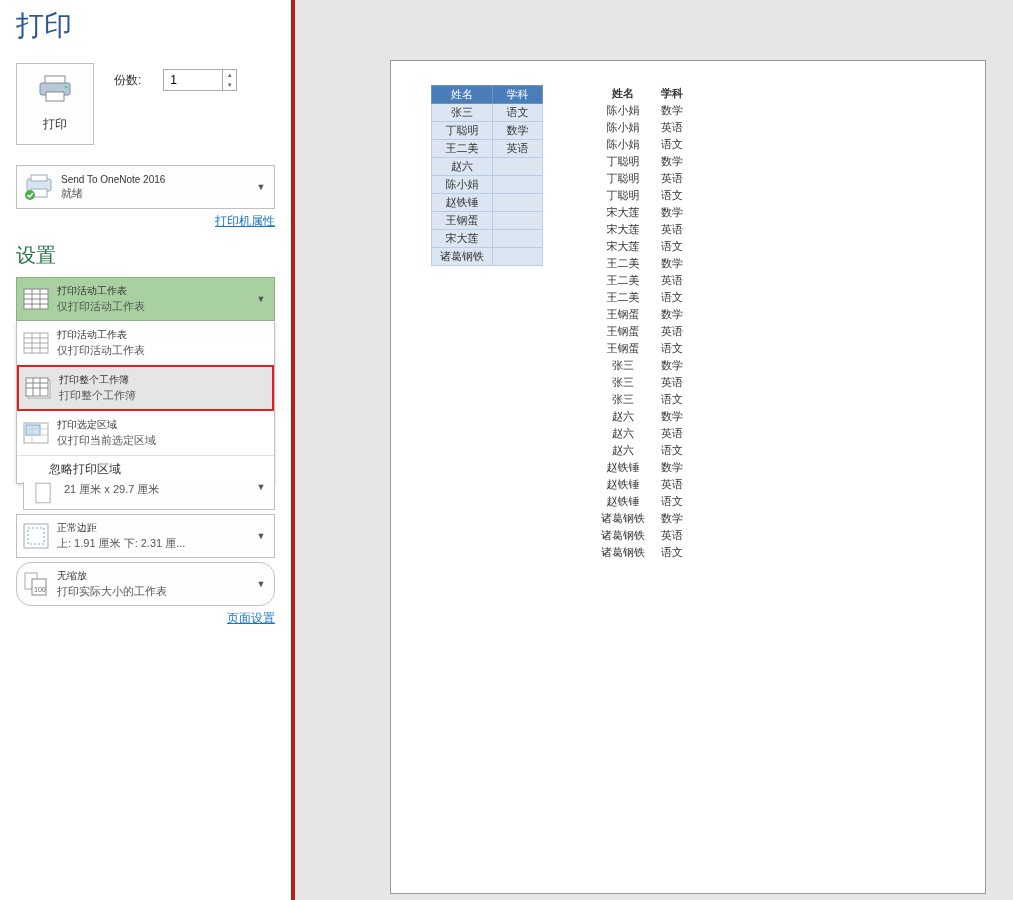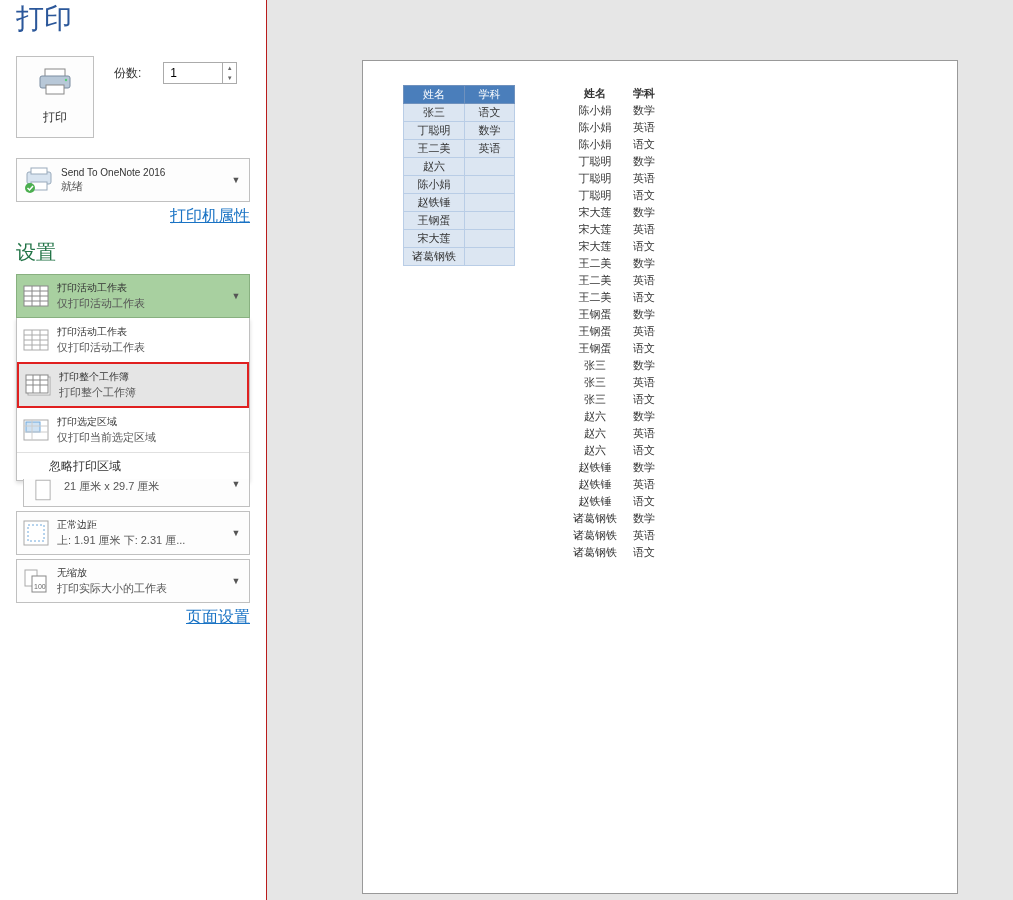--- a/index.html
+++ b/index.html
@@ -1,39 +1,39 @@
 <!DOCTYPE html>
 <html><head>
 <meta charset="utf-8">
 <style>
 * { box-sizing: border-box; margin: 0; padding: 0; }
 body { font-family: "Microsoft YaHei", "Segoe UI", sans-serif; font-size: 12px; background: #fff; color: #333; }
 .container { display: flex; width: 1013px; height: 900px; }
-.left-panel { width: 267px; padding: 0 16px; border-right: 1px solid #b91c1c; background: #fff; }
+.left-panel { width: 295px; padding: 7px 16px; border-right: 4px solid #b91c1c; background: #fff; }
 .page-title { font-size: 28px; color: #2b579a; font-weight: 300; margin-bottom: 18px; }
 .print-row { display: flex; align-items: flex-start; gap: 20px; margin-bottom: 20px; }
 .print-btn { width: 78px; height: 82px; border: 1px solid #c0c0c0; background: #fdfdfd; display: flex; flex-direction: column; align-items: center; justify-content: center; cursor: pointer; }
 .print-btn svg { width: 34px; height: 28px; }
 .print-btn-label { margin-top: 10px; font-size: 12px; color: #333; }
 .copies { display: flex; align-items: center; gap: 22px; margin-top: 6px; justify-content: center; }
 .copies-label { font-size: 12px; color: #333; }
 .copies-input-wrap { display: flex; align-items: stretch; border: 1px solid #ababab; background: #fff; height: 22px; }
 .copies-input { width: 58px; border: none; padding: 0 6px; font-size: 12px; outline: none; }
 .spinner { display: flex; flex-direction: column; border-left: 1px solid #ababab; width: 14px; }
 .spinner div { flex: 1; display: flex; align-items: center; justify-content: center; font-size: 6px; color: #666; cursor: pointer; line-height: 1; }
 .section-heading { font-size: 20px; color: #217346; font-weight: 400; margin: 8px 0 8px 0; display: flex; align-items: center; justify-content: space-between; }
 .info-icon { width: 16px; height: 16px; border: 1px solid #8fb5d8; border-radius: 50%; display: flex; align-items: center; justify-content: center; font-size: 10px; color: #4a8cc9; font-style: italic; font-family: Georgia, serif; }
 .printer-box, .setting-box { border: 1px solid #c0c0c0; background: #fdfdfd; height: 44px; display: flex; align-items: center; padding: 0 6px; margin-bottom: 2px; position: relative; cursor: pointer; }
 .printer-icon { width: 32px; height: 28px; margin-right: 6px; }
 .box-text { flex: 1; display: flex; flex-direction: column; gap: 1px; }
 .box-title { font-size: 10px; color: #333; }
 .box-sub { font-size: 11px; color: #555; }
 .chev { width: 14px; color: #555; font-size: 9px; text-align: center; }
 .link-right { text-align: right; margin: 4px 0 12px 0; }
-.link-right a { color: #1a73c4; font-size: 16px; text-decoration: underline; cursor: pointer; }
+.link-right a { color: #1a73c4; font-size: 12px; text-decoration: underline; cursor: pointer; }
 .setting-box.selected { background: #a8d0a0; border-color: #88b080; }
 .dropdown { border: 1px solid #c0c0c0; border-top: none; background: #fff; margin-top: -2px; margin-bottom: 0; box-shadow: 0 2px 4px rgba(0,0,0,0.15); }
 .dropdown .dditem { height: 44px; display: flex; align-items: center; padding: 0 6px; cursor: pointer; }
 .dropdown .dditem.highlighted { background: #e5e5e5; border: 2px solid #e02020; height: 46px; }
 .dropdown .ddsimple { height: 28px; display: flex; align-items: center; padding: 0 24px 0 32px; font-size: 12px; color: #333; border-top: 1px solid #e0e0e0; cursor: pointer; }
 .sheet-icon { width: 26px; height: 22px; margin-right: 8px; }
 .margin-icon, .scale-icon { width: 26px; height: 26px; margin-right: 8px; }
 .partial-box { border: 1px solid #c0c0c0; background: #fdfdfd; height: 38px; display: flex; align-items: flex-start; padding: 0 6px; margin-top: -2px; margin-left: 7px; }
 .preview-panel { flex: 1; background: #e6e6e6; padding: 60px 0 0 95px; }
 .page { width: 596px; height: 834px; background: #fff; border: 1px solid #999; padding: 24px 40px; }
@@ -190,21 +190,21 @@
             <rect x="5" y="5" width="16" height="16" fill="none" stroke="#6fa8dc" stroke-dasharray="2 2"></rect>
           </svg>
       </span>
       <div class="box-text">
         <div class="box-title">正常边距</div>
         <div class="box-sub">上: 1.91 厘米 下: 2.31 厘...</div>
       </div>
       <div class="chev">▼</div>
     </div>
 
-    <div class="setting-box" style="margin-top:4px;">
+    <div class="setting-box" style="margin-top:4px;border-radius:15px;">
       <span class="scale-icon">
         <svg viewBox="0 0 26 26">
             <rect x="2" y="2" width="12" height="16" fill="#fff" stroke="#aaa"></rect>
             <rect x="9" y="8" width="14" height="16" fill="#fff" stroke="#888"></rect>
             <text x="11" y="21" font-size="7" fill="#666">100</text>
           </svg>
       </span>
       <div class="box-text">
         <div class="box-title">无缩放</div>
         <div class="box-sub">打印实际大小的工作表</div>

